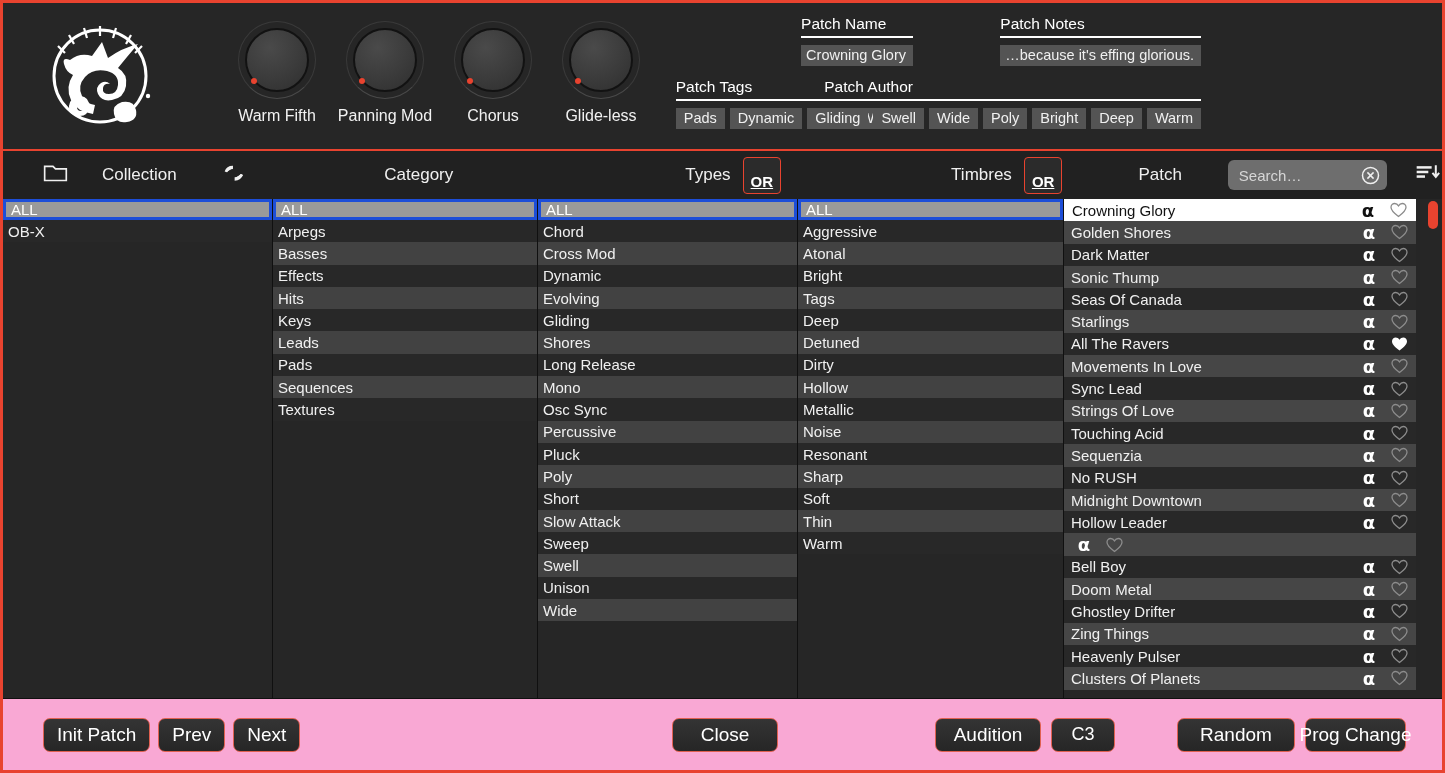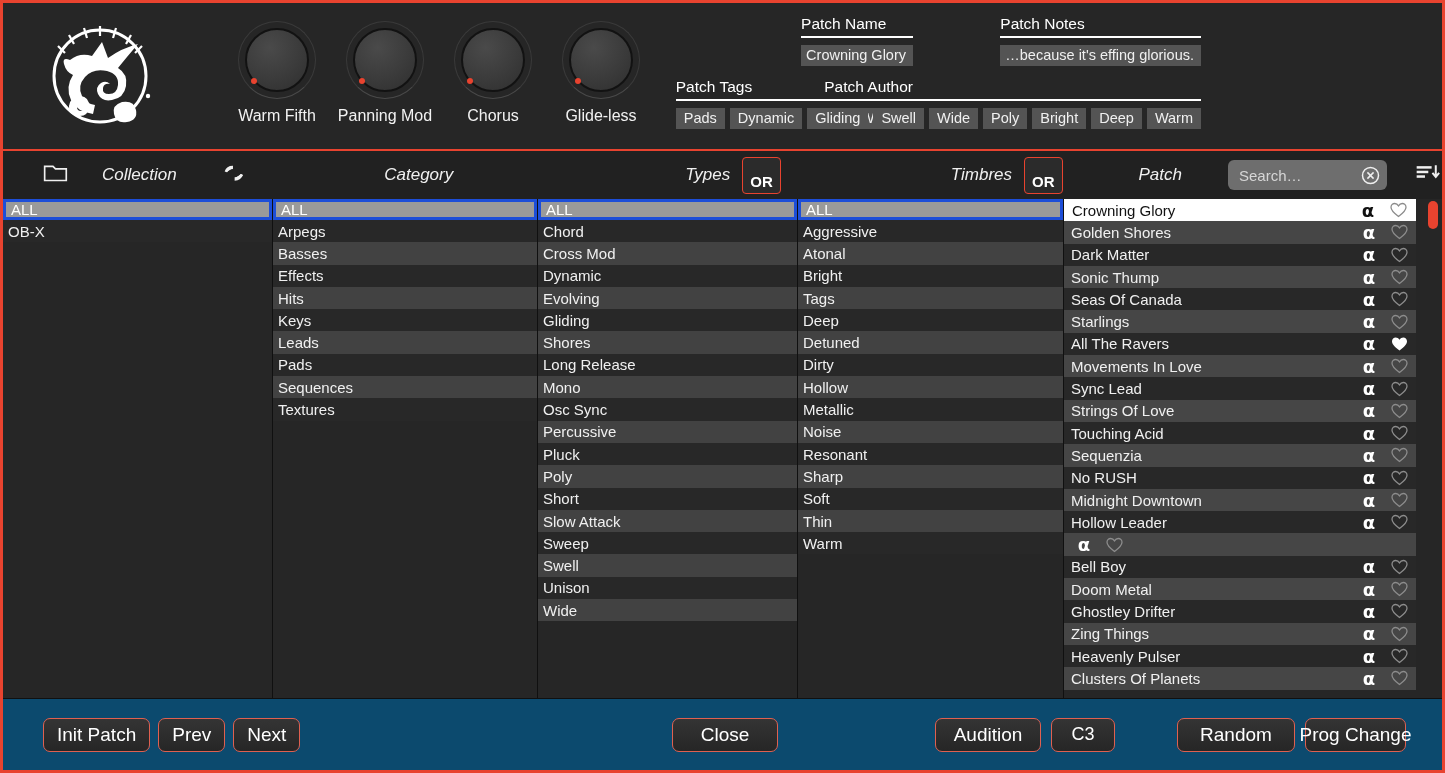--- a/index.html
+++ b/index.html
@@ -96,33 +96,34 @@
     padding: 2px 8px 3px 8px;
   }
 
   
   .toolbar {
     height: 48px; flex: none;
     background: #212121;
     display: flex; align-items: center;
     position: relative;
   }
-  .tb-item { display: flex; align-items: center; color: #f0f0f0; font-size: 17px; font-style: italic; }
+  .tb-item { display: flex; align-items: center; color: #f0f0f0; font-size: 17px; }
   .folder-icon { width: 30px; height: 24px; margin-left: 40px; }
   .tb-collection { margin-left: 34px; }
   .swap-icon { width: 26px; height: 22px; margin-left: 46px; }
   .tb-category { margin-left: 140px; }
   .tb-types { margin-left: 232px; }
   .or-badge {
     margin-left: 12px;
     border: 1.5px solid #e8432f;
     border-radius: 4px;
     color: #ffffff; font-size: 15px; font-weight: bold;
     padding: 15px 7px 3px 7px;
     background: #2b2b2b;
+    text-decoration: underline;
   }
   .tb-timbres { margin-left: 170px; }
   .tb-patch { margin-left: 76px; }
   .search-box {
     margin-left: 46px;
     width: 188px; height: 30px;
     background: #6e6e6e;
     border-radius: 6px;
     display: flex; align-items: center;
     padding: 0 7px 0 11px;
@@ -200,21 +201,21 @@
   }
   .scrollthumb {
     width: 10px; height: 28px;
     background: #e8432f;
     border-radius: 5px;
   }
 
   
   .footer {
     height: 72px; flex: none;
-    background: #0c4a6e;
+    background: #f9a8d4;
     display: flex; align-items: center;
     border-top: 1px solid #101010;
     position: relative;
   }
   .btn {
     background: linear-gradient(#343434, #262626);
     border: 1.5px solid #e06050;
     border-radius: 7px;
     color: #ffffff; font-size: 19px;
     height: 34px;

